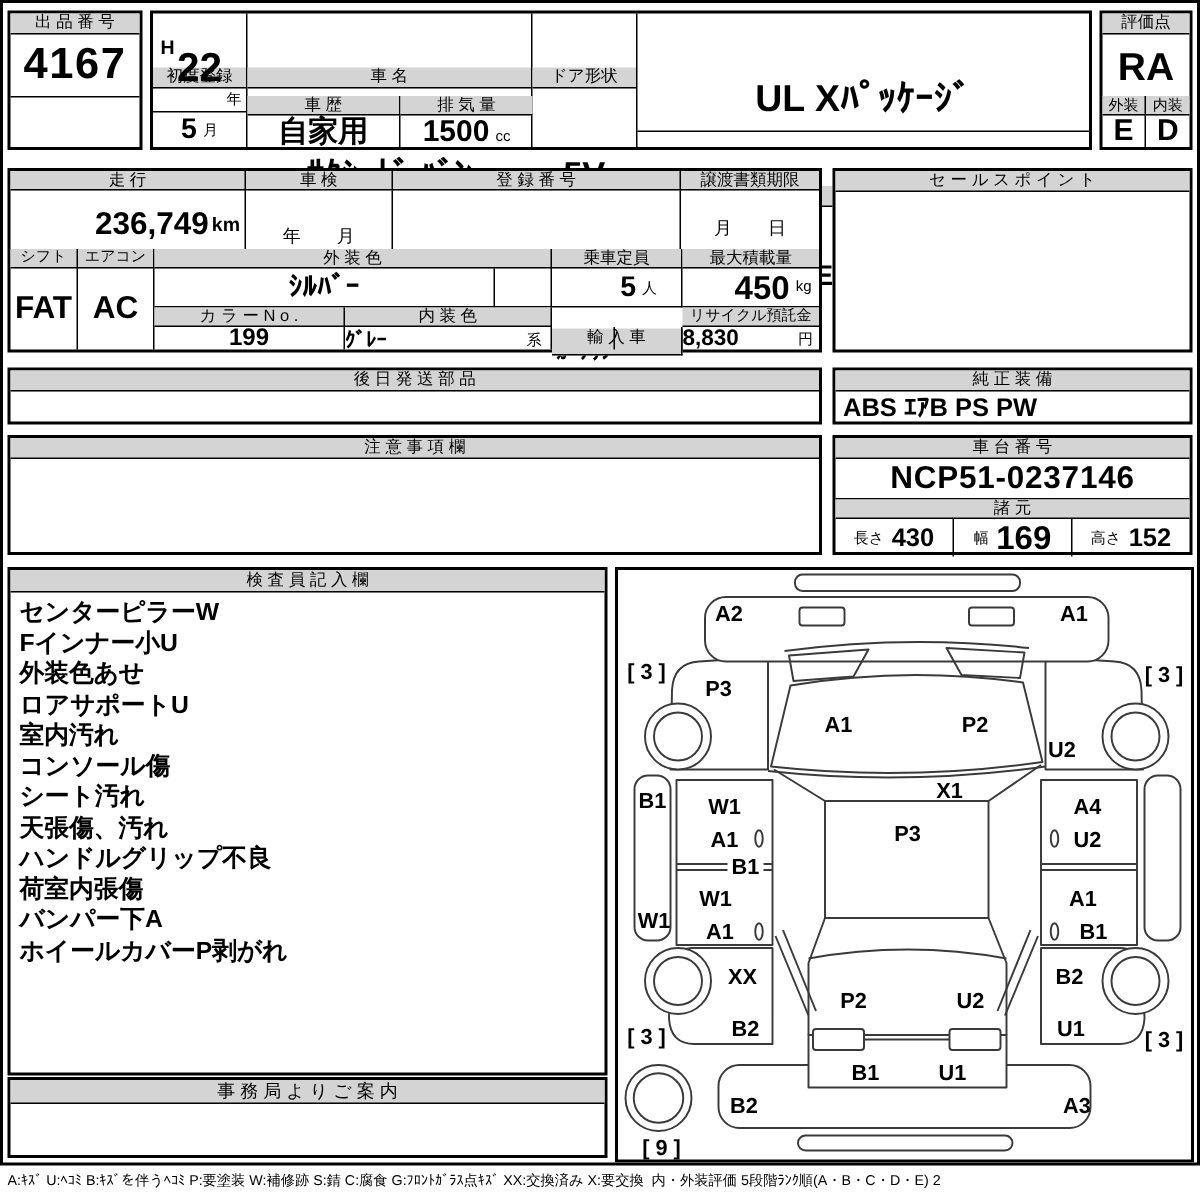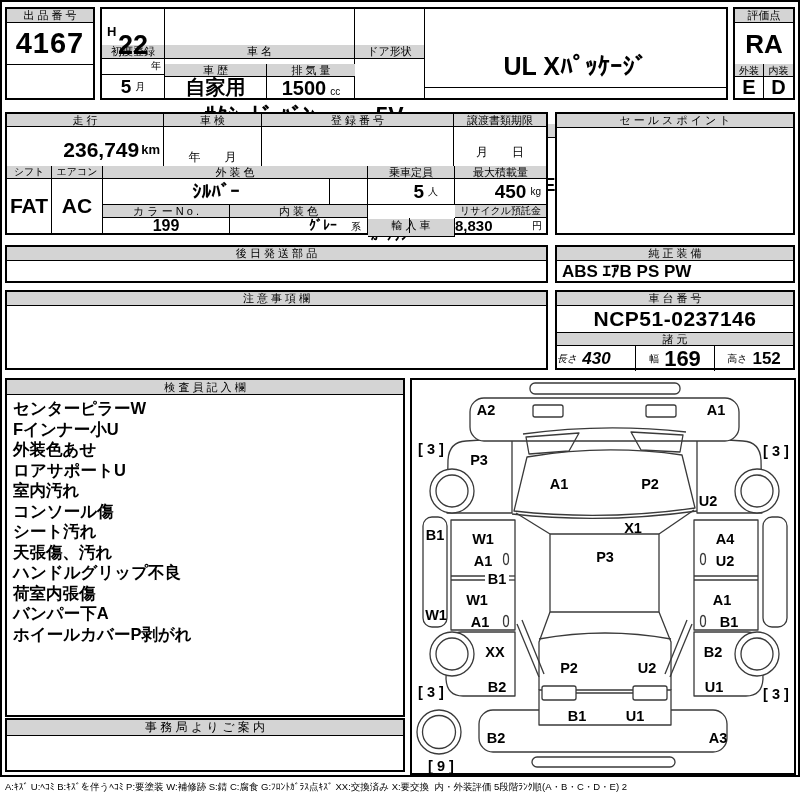--- a/index.html
+++ b/index.html
@@ -103,32 +103,32 @@
   <div class="cell ctr b br" style="left:0;top:65px;width:45px;height:54px;font-size:21px;">FAT</div>
   <div class="cell ctr b br" style="left:45px;top:65px;width:51px;height:54px;font-size:21px;">AC</div>
 
   <div class="cell ctr b br bb" style="left:96px;top:65px;width:227px;height:26px;font-size:19px;">ｼﾙﾊﾞｰ</div>
   <div class="cell br bb" style="left:323px;top:65px;width:38px;height:26px;"></div>
   <div class="cell br bb" style="left:361px;top:65px;width:87px;height:26px;display:flex;align-items:center;justify-content:flex-end;padding-right:16px;">
     <span class="b" style="font-size:19px;">5</span>
     <span class="unit">人</span>
   </div>
   <div class="cell bb" style="left:448px;top:65px;width:91px;height:26px;display:flex;align-items:center;justify-content:flex-end;padding-right:5px;">
-    <span class="b" style="font-size:19px;">450</span>
+    <span class="b" style="font-size:22px;">450</span>
     <span class="unit">kg</span>
   </div>
 
   <div class="cell hdr br" style="left:96px;top:91px;width:127px;height:13px;">カ ラ ー N o .</div>
   <div class="cell hdr br" style="left:223px;top:91px;width:138px;height:13px;">内 装 色</div>
   <div class="cell hdr br" style="left:361px;top:105px;width:87px;height:18px;">輸 入 車</div>
   <div class="cell hdr" style="left:448px;top:91px;width:91px;height:13px;font-size:10px;">リサイクル預託金</div>
 
   <div class="cell ctr b br" style="left:96px;top:104px;width:127px;height:15px;font-size:16px;">199</div>
   <div class="cell br" style="left:223px;top:104px;width:138px;height:15px;">
-    <span class="abs b" style="left:0;right:30px;text-align:right;font-size:14px;top:0;font-family:Liberation Mono, monospace;">ｸﾞﾚｰ</span>
+    <span class="abs b" style="left:0;right:30px;text-align:left;font-size:14px;top:0;">ｸﾞﾚｰ</span>
     <span class="abs" style="right:6px;top:2px;font-size:10px;">系</span>
   </div>
   <div class="cell br" style="left:361px;top:104px;width:42px;height:15px;"></div>
   <div class="cell br" style="left:403px;top:104px;width:45px;height:15px;"></div>
   <div class="cell" style="left:448px;top:104px;width:91px;height:15px;display:flex;align-items:center;justify-content:space-between;padding-right:4px;">
     <span class="b" style="font-size:15px;">8,830</span>
     <span style="font-size:10px;margin-left:1px;">円</span>
   </div>
 </div>
 
@@ -148,21 +148,21 @@
 
 <div class="box" style="left:5px;top:290px;width:543px;height:80px;">
   <div class="hdr" style="height:13px;">注 意 事 項 欄</div>
   <div></div>
 </div>
 <div class="box" style="left:555px;top:290px;width:240px;height:80px;">
   <div class="hdr" style="height:13px;">車 台 番 号</div>
   <div class="ctr b bb" style="height:26px;font-size:21px;letter-spacing:0.5px;">NCP51-0237146</div>
   <div class="hdr" style="height:12px;line-height:12px;">諸 元</div>
   <div style="display:flex;height:25px;">
-    <div class="br" style="flex:1;display:flex;align-items:center;font-style:italic;">
+    <div class="br" style="flex:1;display:flex;align-items:center;justify-content:center;">
       <span style="font-size:10px;margin-right:5px;">長さ</span>
       <span class="b" style="font-size:17px;">430</span>
     </div>
     <div class="br" style="flex:1;display:flex;align-items:center;justify-content:center;">
       <span style="font-size:10px;margin-right:5px;">幅</span>
       <span class="b" style="font-size:22px;">169</span>
     </div>
     <div style="flex:1;display:flex;align-items:center;justify-content:center;">
       <span style="font-size:10px;margin-right:5px;">高さ</span>
       <span class="b" style="font-size:17px;">152</span>

